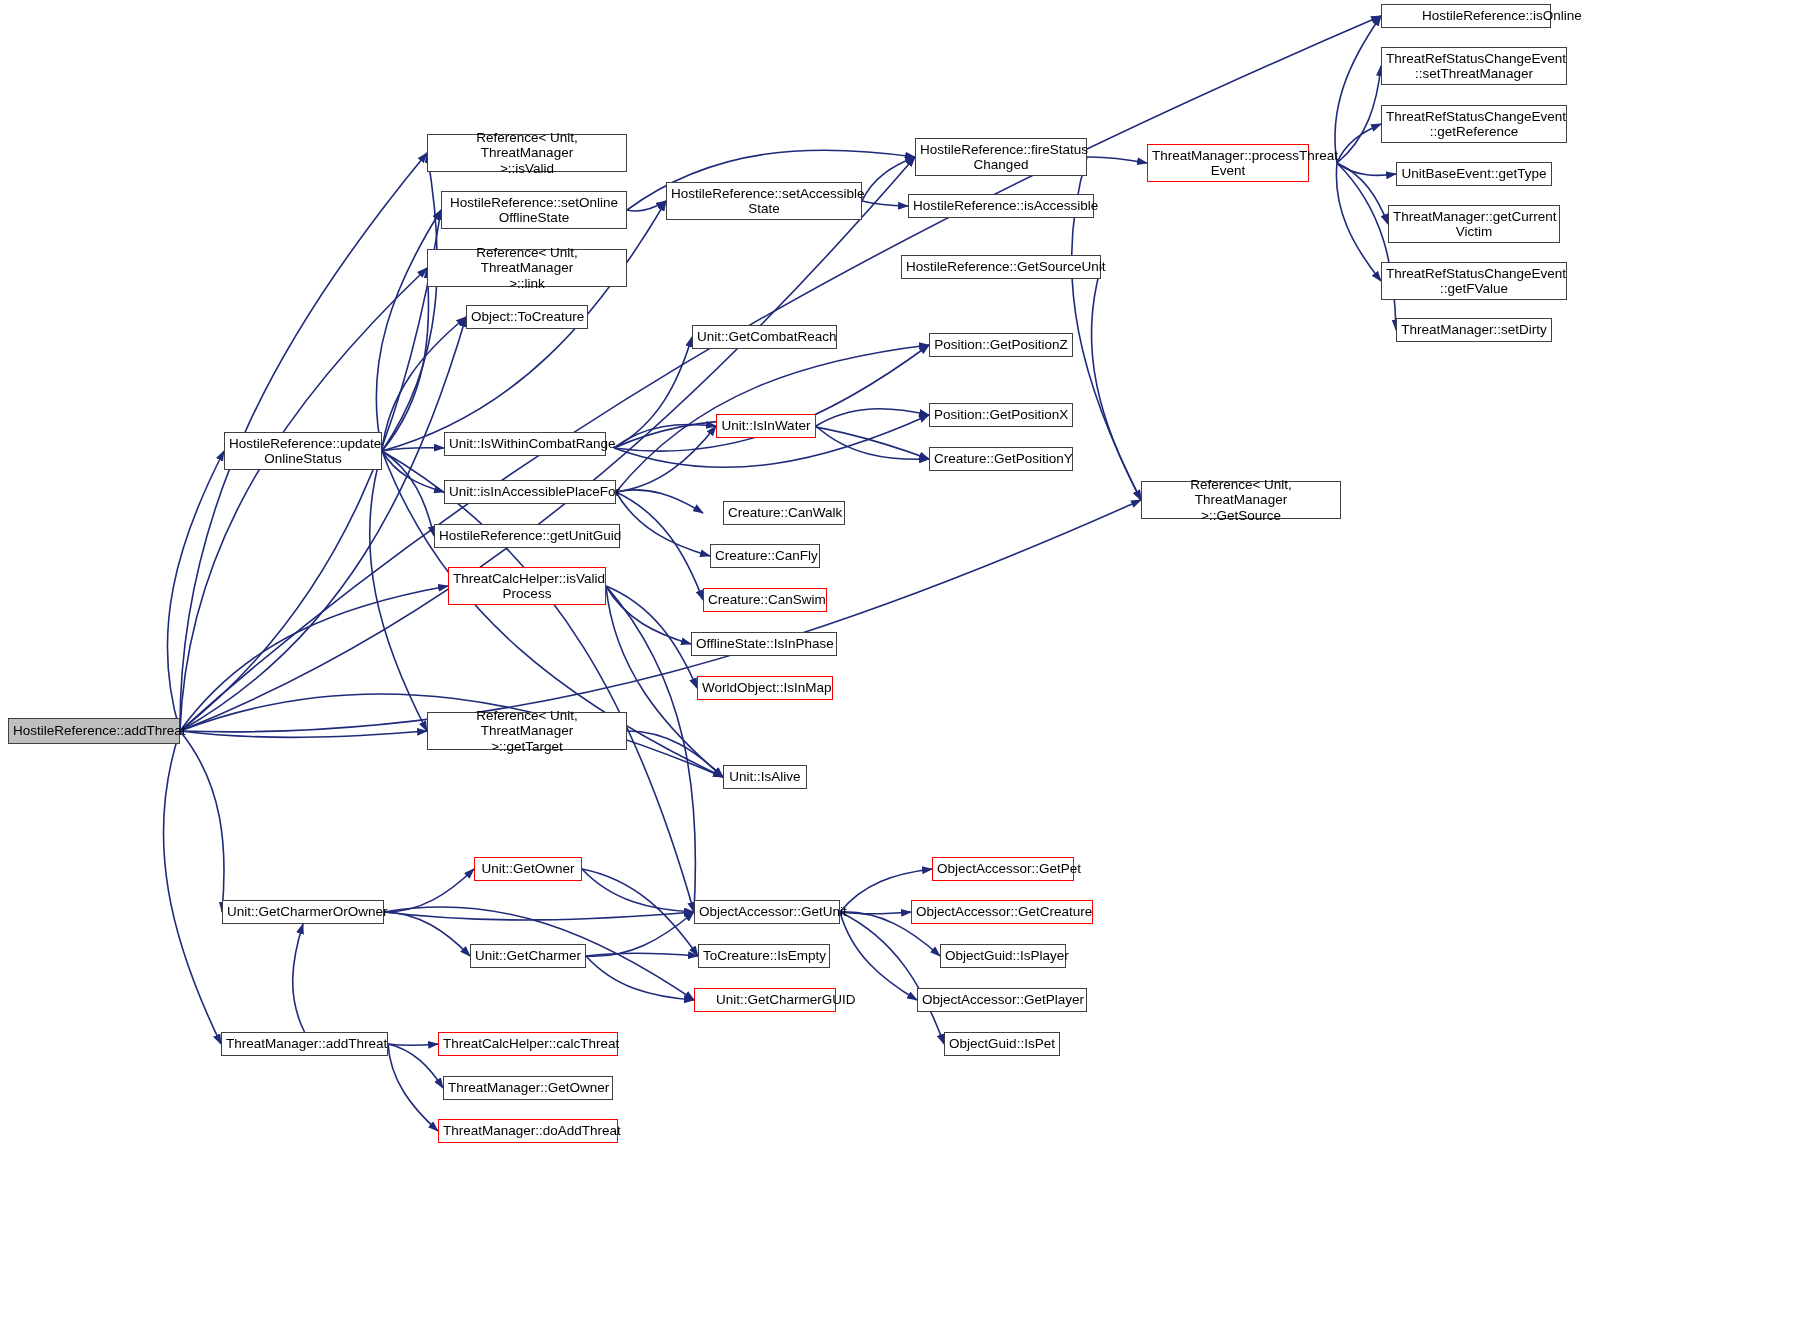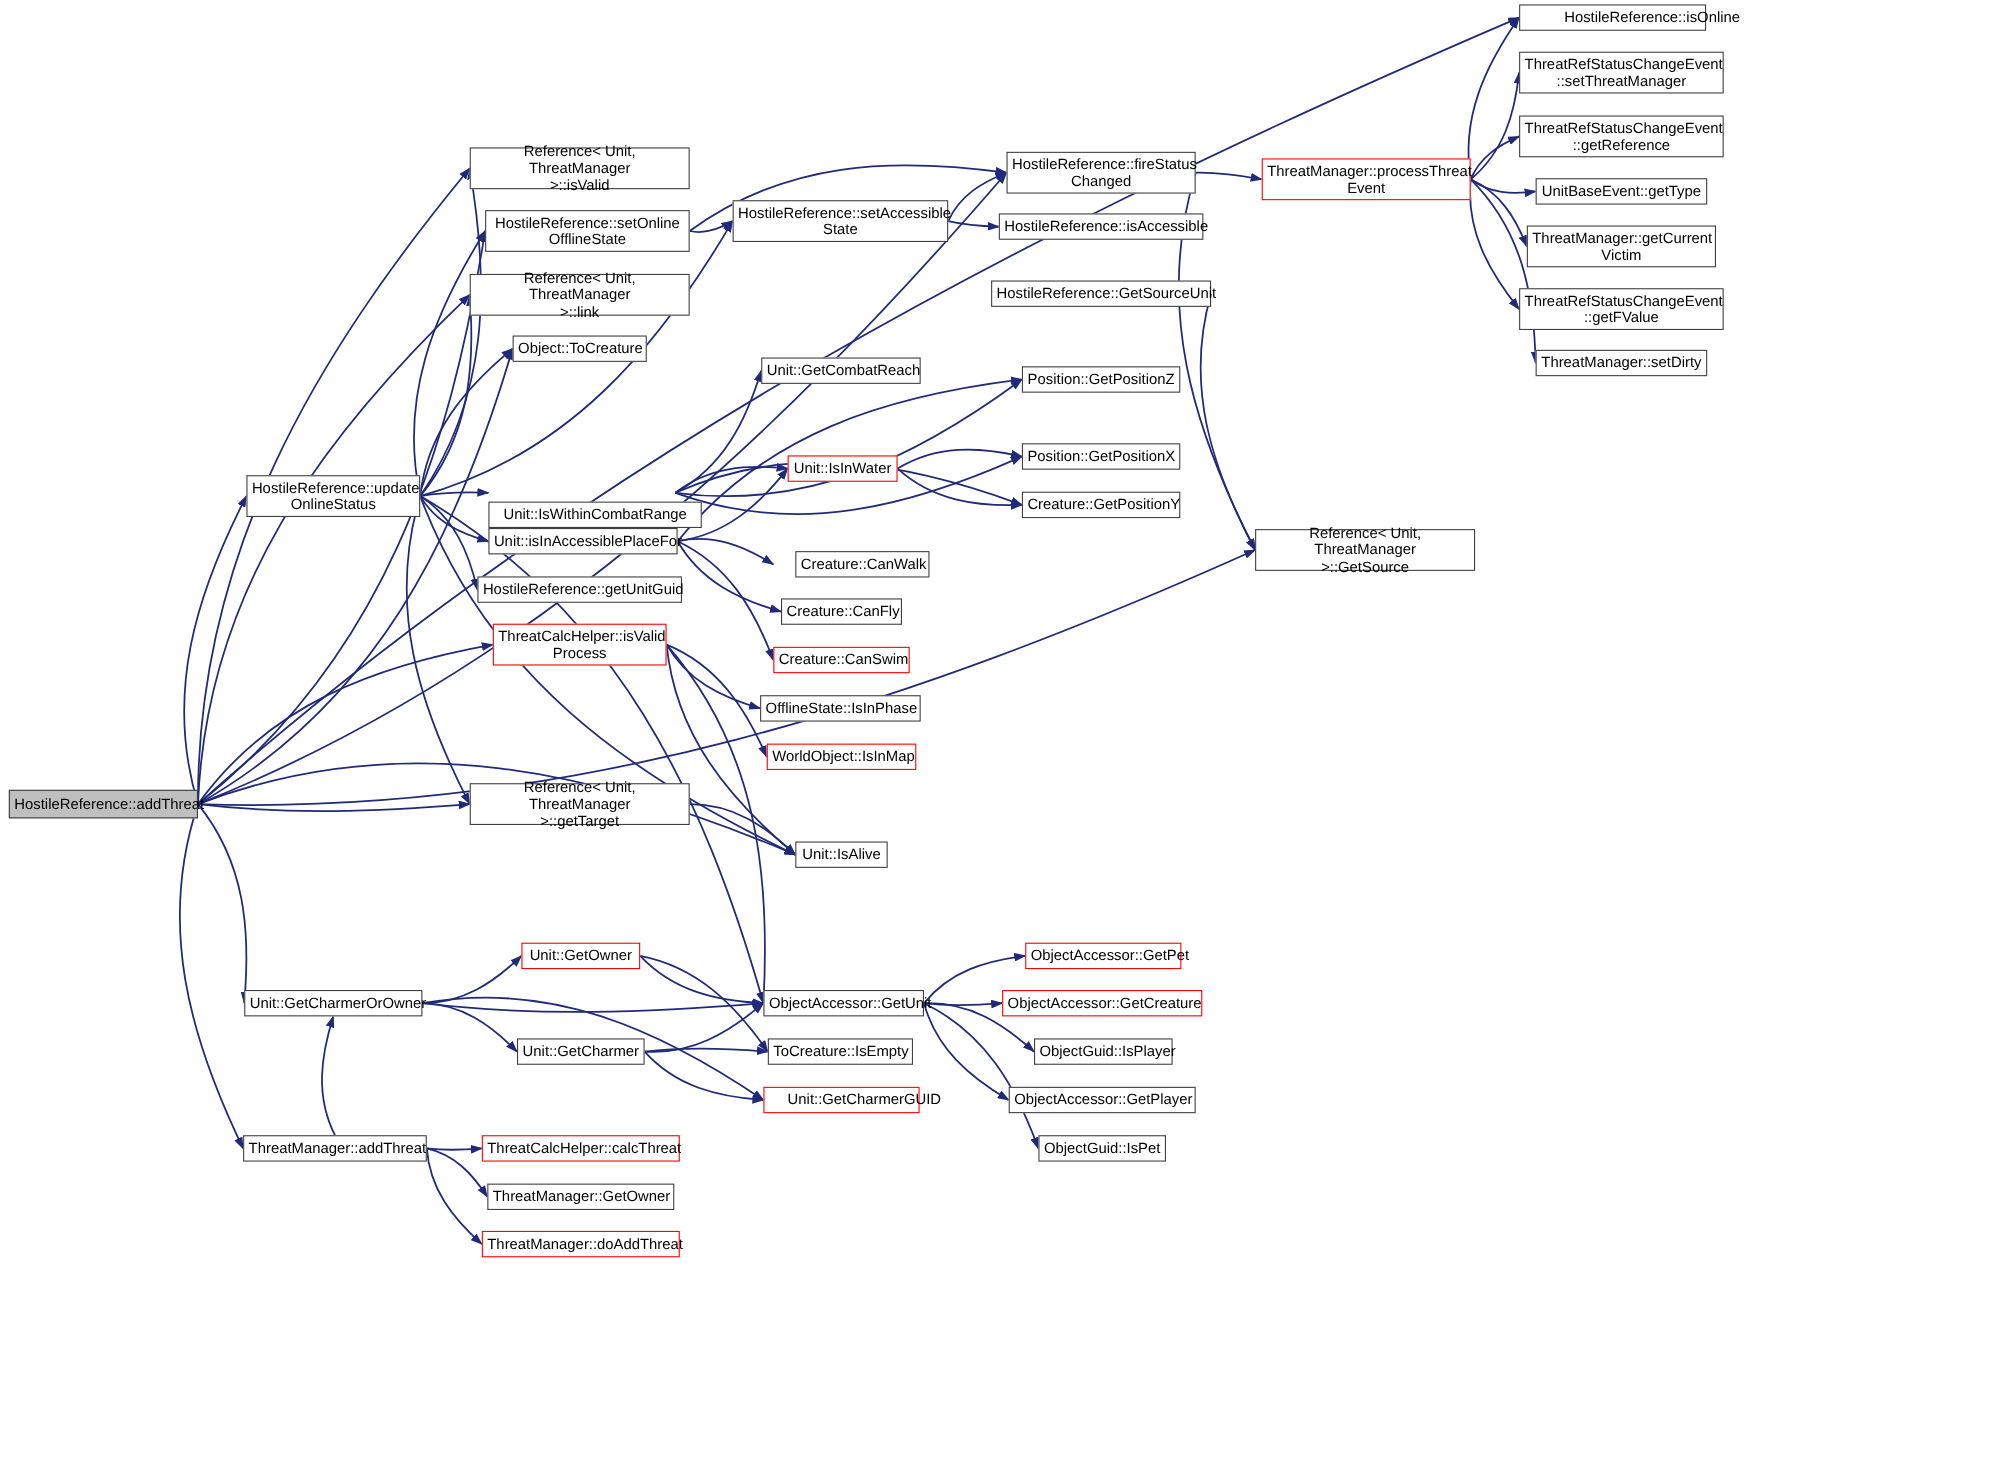--- a/index.html
+++ b/index.html
@@ -116,21 +116,21 @@
       <div class="node current" style="left: 8px; top: 718px; width: 172px; height: 26px;"><span class="lbl">HostileReference::addThreat</span></div>
       <div class="node" style="left: 427px; top: 134px; width: 200px; height: 38px;"><span class="lbl">Reference&lt; Unit, ThreatManager
 &gt;::isValid</span></div>
       <div class="node" style="left: 441px; top: 191px; width: 186px; height: 38px;"><span class="lbl">HostileReference::setOnline
 OfflineState</span></div>
       <div class="node" style="left: 427px; top: 249px; width: 200px; height: 38px;"><span class="lbl">Reference&lt; Unit, ThreatManager
 &gt;::link</span></div>
       <div class="node" style="left: 466px; top: 305px; width: 122px; height: 24px;"><span class="lbl">Object::ToCreature</span></div>
       <div class="node" style="left: 224px; top: 432px; width: 158px; height: 38px;"><span class="lbl">HostileReference::update
 OnlineStatus</span></div>
-      <div class="node" style="left: 444px; top: 456px; width: 194px; height: 24px;"><span class="lbl">Unit::IsWithinCombatRange</span></div>
+      <div class="node" style="left: 444px; top: 432px; width: 162px; height: 24px; text-align: right;"><span class="lbl">Unit::IsWithinCombatRange</span></div>
       <div class="node" style="left: 444px; top: 480px; width: 172px; height: 24px;"><span class="lbl">Unit::isInAccessiblePlaceFor</span></div>
       <div class="node" style="left: 434px; top: 524px; width: 186px; height: 24px;"><span class="lbl">HostileReference::getUnitGuid</span></div>
       <div class="node red" style="left: 448px; top: 567px; width: 158px; height: 38px;"><span class="lbl">ThreatCalcHelper::isValid
 Process</span></div>
       <div class="node" style="left: 427px; top: 712px; width: 200px; height: 38px;"><span class="lbl">Reference&lt; Unit, ThreatManager
 &gt;::getTarget</span></div>
       <div class="node" style="left: 666px; top: 182px; width: 196px; height: 38px;"><span class="lbl">HostileReference::setAccessible
 State</span></div>
       <div class="node" style="left: 692px; top: 325px; width: 145px; height: 24px;"><span class="lbl">Unit::GetCombatReach</span></div>
       <div class="node red" style="left: 716px; top: 414px; width: 100px; height: 24px;"><span class="lbl">Unit::IsInWater</span></div>
@@ -157,21 +157,21 @@
       <div class="node" style="left: 929px; top: 447px; width: 144px; height: 24px;"><span class="lbl">Creature::GetPositionY</span></div>
       <div class="node" style="left: 915px; top: 138px; width: 172px; height: 38px;"><span class="lbl">HostileReference::fireStatus
 Changed</span></div>
       <div class="node red" style="left: 932px; top: 857px; width: 142px; height: 24px;"><span class="lbl">ObjectAccessor::GetPet</span></div>
       <div class="node red" style="left: 911px; top: 900px; width: 182px; height: 24px;"><span class="lbl">ObjectAccessor::GetCreature</span></div>
       <div class="node" style="left: 940px; top: 944px; width: 126px; height: 24px;"><span class="lbl">ObjectGuid::IsPlayer</span></div>
       <div class="node" style="left: 917px; top: 988px; width: 170px; height: 24px;"><span class="lbl">ObjectAccessor::GetPlayer</span></div>
       <div class="node" style="left: 944px; top: 1032px; width: 116px; height: 24px;"><span class="lbl">ObjectGuid::IsPet</span></div>
       <div class="node" style="left: 1141px; top: 481px; width: 200px; height: 38px;"><span class="lbl">Reference&lt; Unit, ThreatManager
 &gt;::GetSource</span></div>
-      <div class="node red" style="left: 1147px; top: 144px; width: 190px; height: 38px;"><span class="lbl">ThreatManager::processThreat
+      <div class="node red" style="left: 1147px; top: 144px; width: 162px; height: 38px;"><span class="lbl">ThreatManager::processThreat
 Event</span></div>
       <div class="node" style="left: 1381px; top: 4px; width: 170px; height: 24px; padding-left: 40px;"><span class="lbl">HostileReference::isOnline</span></div>
       <div class="node" style="left: 1381px; top: 47px; width: 186px; height: 38px;"><span class="lbl">ThreatRefStatusChangeEvent
 ::setThreatManager</span></div>
       <div class="node" style="left: 1381px; top: 105px; width: 186px; height: 38px;"><span class="lbl">ThreatRefStatusChangeEvent
 ::getReference</span></div>
       <div class="node" style="left: 1396px; top: 162px; width: 156px; height: 24px;"><span class="lbl">UnitBaseEvent::getType</span></div>
       <div class="node" style="left: 1388px; top: 205px; width: 172px; height: 38px;"><span class="lbl">ThreatManager::getCurrent
 Victim</span></div>
       <div class="node" style="left: 1381px; top: 262px; width: 186px; height: 38px;"><span class="lbl">ThreatRefStatusChangeEvent

